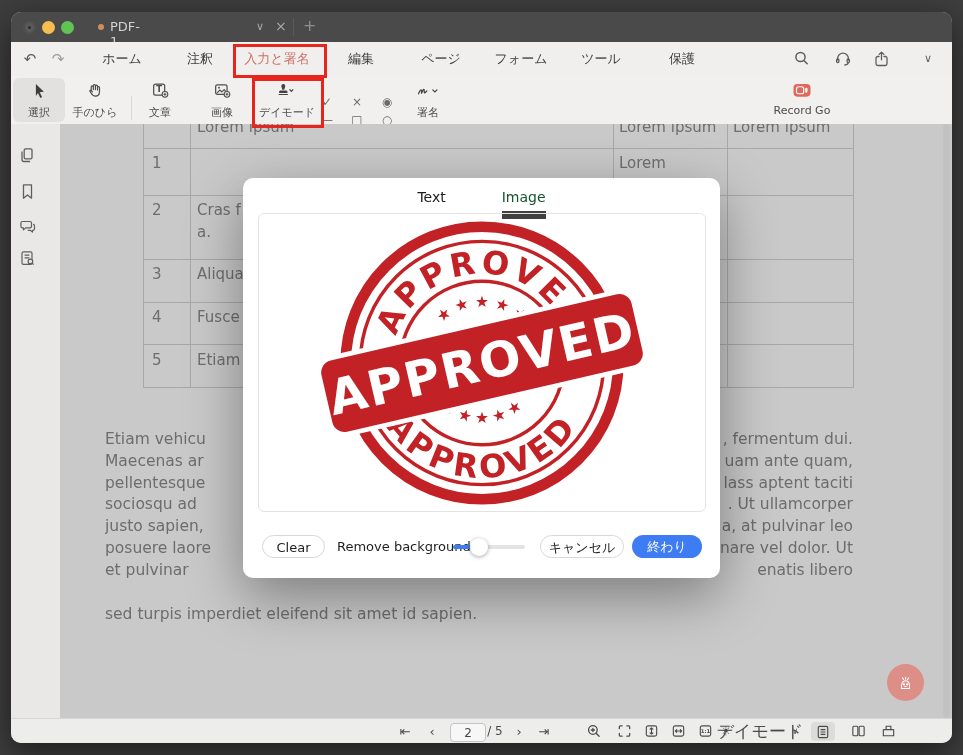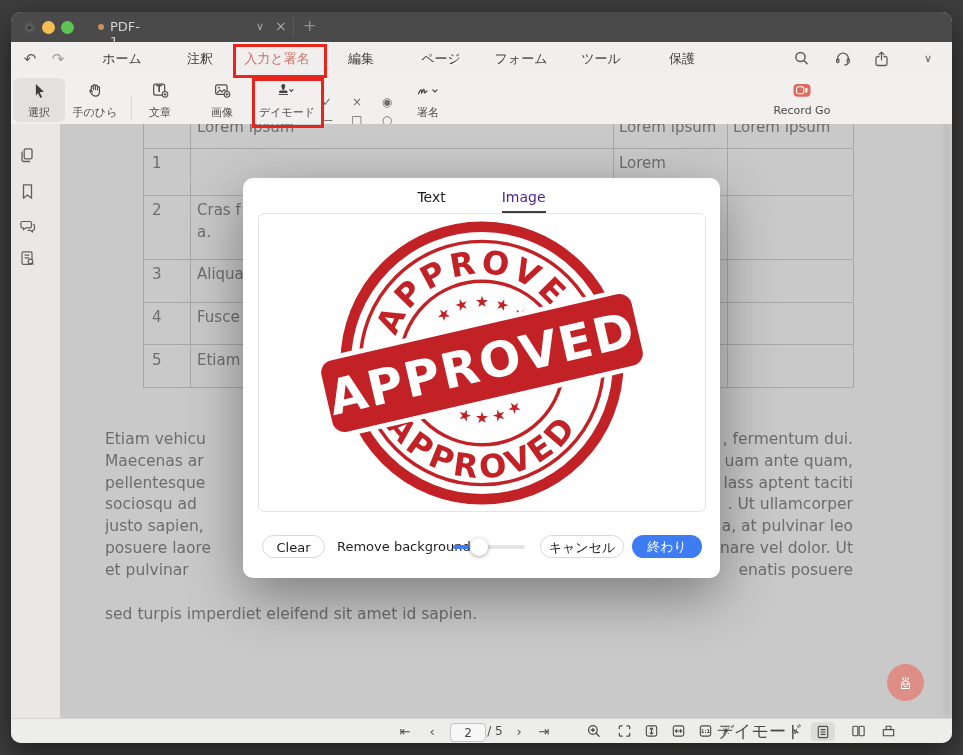--- a/index.html
+++ b/index.html
@@ -35,21 +35,21 @@
   .scrolltrack{position:absolute;right:2px;top:0;width:7px;height:594px;background:#c2c2c2;border-radius:4px;}
   
   .statusbar{position:absolute;left:0;top:706px;width:100%;height:25px;background:#ededec;border-top:1px solid #d6d6d6;}
   .sbtn{position:absolute;top:0;height:25px;line-height:25px;font-size:13px;color:#4a4a4a;transform:translateX(-50%);text-align:center;}
   .sico{position:absolute;top:4px;width:17px;height:17px;color:#4c4c4c;transform:translateX(-50%);}
   .pageinput{position:absolute;left:439px;top:4px;width:30px;height:15px;border:1px solid #c4c4c4;border-radius:4px;background:#f7f7f7;text-align:center;font-size:12px;color:#444;font-family:inherit;}
   
   .modal{position:absolute;left:232px;top:166px;width:477px;height:400px;background:#ffffff;border-radius:10px;box-shadow:0 18px 55px rgba(0,0,0,.38);}
   .mtabs{position:absolute;left:0;top:11px;width:100%;display:flex;justify-content:center;gap:56px;font-size:14px;}
   .mtab{color:#1b1b1b;padding-bottom:6px;cursor:default;}
-  .mtab.active{color:#4c1d95;border-bottom:2px solid #404040;}
+  .mtab.active{color:#14532d;border-bottom:8px solid #404040;}
   .imgbox{position:absolute;left:15px;top:35px;width:446px;height:297px;border:1px solid #e3e3e3;border-radius:6px;display:flex;align-items:center;justify-content:center;}
   .btn{position:absolute;top:357px;height:23px;line-height:23px;text-align:center;font-size:13px;border-radius:13px;box-sizing:border-box;}
   .btn.light{border:1px solid #d8d8d8;background:#fff;color:#222;}
   .btn.blue{background:#3d7cf2;color:#fff;}
   .rb-label{position:absolute;left:94px;top:357px;height:23px;line-height:23px;font-size:13px;color:#1f1f1f;}
   .slider{position:absolute;left:210px;top:367px;width:72px;height:4px;background:#e4e4e4;border-radius:2px;}
   .slider .fill{position:absolute;left:0;top:0;height:4px;width:26px;background:#3d7cf2;border-radius:2px;}
   .slider .thumb{position:absolute;left:17px;top:-7px;width:18px;height:18px;border-radius:50%;background:#fff;box-shadow:0 1px 4px rgba(0,0,0,.35);}
   
   .annobox{position:absolute;border:3px solid #e8251c;z-index:30;}
@@ -248,21 +248,21 @@
     <div class="pline" style="top:393px;">
         <span>justo sapien,</span>
         <span>a, at pulvinar leo</span>
       </div>
     <div class="pline" style="top:415px;">
         <span>posuere laore</span>
         <span>nare vel dolor. Ut</span>
       </div>
     <div class="pline" style="top:437px;">
         <span>et pulvinar</span>
-        <span>enatis posuere</span>
+        <span>enatis libero</span>
       </div>
     <div class="pline" style="top:481px;">
         <span>sed turpis imperdiet eleifend sit amet id sapien.</span>
         <span></span>
       </div>
     <div class="scrolltrack"></div>
   </div>
 
   <div class="statusbar">
     <span class="sbtn" style="left:394px;">⇤</span>

